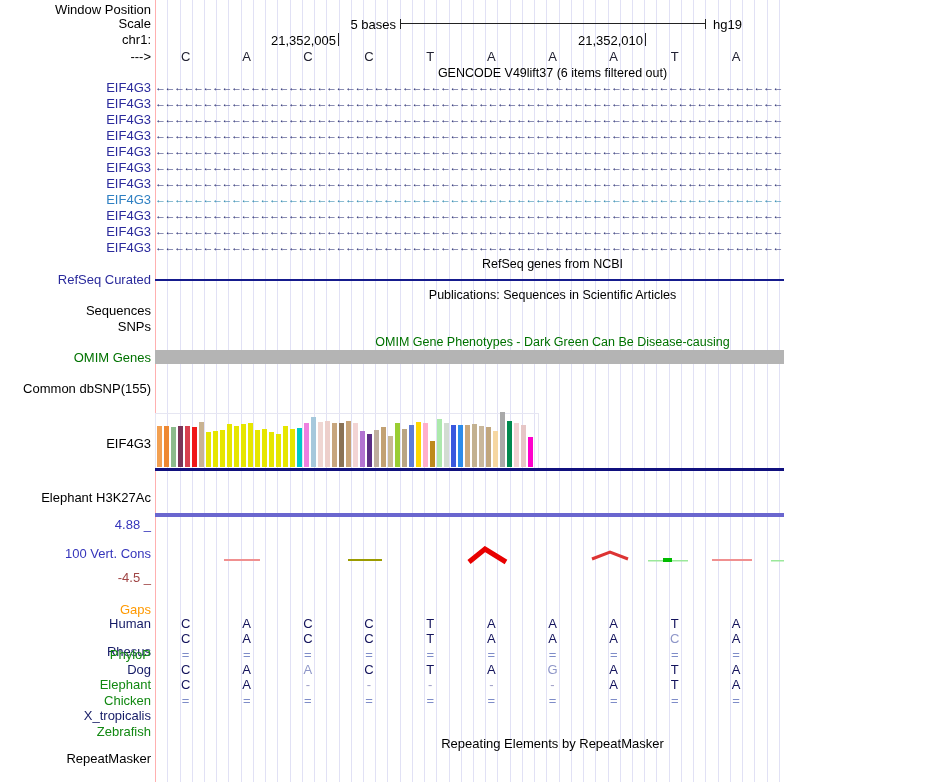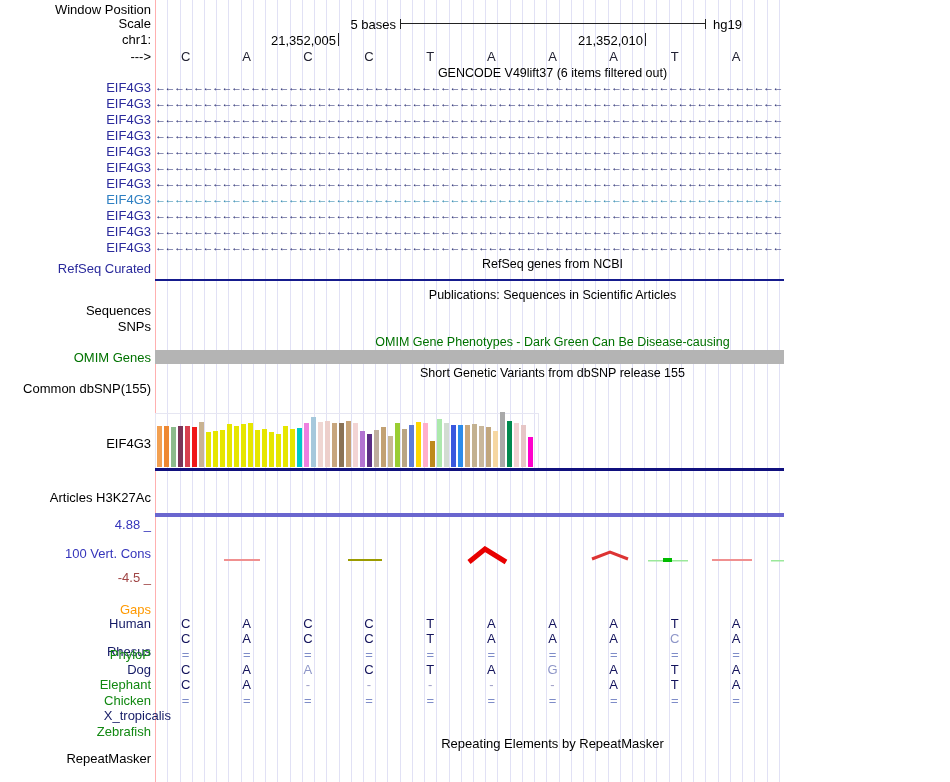--- a/index.html
+++ b/index.html
@@ -151,32 +151,31 @@
       <div class="arrowrow hlrow" style="top: 192px;">←←←←←←←←←←←←←←←←←←←←←←←←←←←←←←←←←←←←←←←←←←←←←←←←←←←←←←←←←←←←←←←←←←←←←←←←←←←←←←←←←←←←←←←←←←←←←←←←←←←←←←←←←←←←←←</div>
       <div class="generow-label blue" style="top: 208px;">EIF4G3</div>
       <div class="arrowrow" style="top: 208px;">←←←←←←←←←←←←←←←←←←←←←←←←←←←←←←←←←←←←←←←←←←←←←←←←←←←←←←←←←←←←←←←←←←←←←←←←←←←←←←←←←←←←←←←←←←←←←←←←←←←←←←←←←←←←←←</div>
       <div class="generow-label blue" style="top: 224px;">EIF4G3</div>
       <div class="arrowrow" style="top: 224px;">←←←←←←←←←←←←←←←←←←←←←←←←←←←←←←←←←←←←←←←←←←←←←←←←←←←←←←←←←←←←←←←←←←←←←←←←←←←←←←←←←←←←←←←←←←←←←←←←←←←←←←←←←←←←←←</div>
       <div class="generow-label blue" style="top: 240px;">EIF4G3</div>
       <div class="arrowrow" style="top: 240px;">←←←←←←←←←←←←←←←←←←←←←←←←←←←←←←←←←←←←←←←←←←←←←←←←←←←←←←←←←←←←←←←←←←←←←←←←←←←←←←←←←←←←←←←←←←←←←←←←←←←←←←←←←←←←←←</div>
     </div>
 
   <div class="title" style="top:258px">RefSeq genes from NCBI</div>
-  <div class="lab blue" style="top:262px">RefSeq Curated</div>
+  <div class="lab blue" style="top:273px">RefSeq Curated</div>
   <div class="hline" style="top:279px;height:1.5px;background:#151B8D"></div>
 
   <div class="title" style="top:289px">Publications: Sequences in Scientific Articles</div>
   <div class="lab" style="top:304px">Sequences</div>
   <div class="lab" style="top:320px">SNPs</div>
 
   <div class="title green" style="top:336px">OMIM Gene Phenotypes - Dark Green Can Be Disease-causing</div>
   <div class="lab green" style="top:351px">OMIM Genes</div>
   <div class="hline" style="top:350px;height:14px;background:#B4B4B4"></div>
 
-  <div class="title" style="top:367px">Short Genetic Variants from dbSNP release 155</div>
   <div class="lab" style="top:382px">Common dbSNP(155)</div>
 
   <div class="lab" style="top:437px">EIF4G3</div>
   <div class="abs" style="top:413px;left:155px;width:382px;height:55px;border:1px solid #E6E6F2"></div>
   <div id="gtex-bars">
       <div class="bar" style="left: 157px; top: 426px; height: 41px; background: rgb(242, 160, 82); position: absolute;"></div>
       <div class="bar" style="left: 164px; top: 426px; height: 41px; background: rgb(238, 136, 50); position: absolute;"></div>
       <div class="bar" style="left: 171px; top: 427px; height: 40px; background: rgb(140, 187, 140); position: absolute;"></div>
       <div class="bar" style="left: 178px; top: 426px; height: 41px; background: rgb(122, 53, 88); position: absolute;"></div>
       <div class="bar" style="left: 185px; top: 426px; height: 41px; background: rgb(216, 64, 80); position: absolute;"></div>
@@ -225,21 +224,21 @@
       <div class="bar" style="left: 486px; top: 427px; height: 40px; background: rgb(193, 166, 126); position: absolute;"></div>
       <div class="bar" style="left: 493px; top: 431px; height: 36px; background: rgb(246, 215, 162); position: absolute;"></div>
       <div class="bar" style="left: 500px; top: 412px; height: 55px; background: rgb(169, 169, 169); position: absolute;"></div>
       <div class="bar" style="left: 507px; top: 421px; height: 46px; background: rgb(0, 137, 78); position: absolute;"></div>
       <div class="bar" style="left: 514px; top: 423px; height: 44px; background: rgb(241, 211, 211); position: absolute;"></div>
       <div class="bar" style="left: 521px; top: 425px; height: 42px; background: rgb(230, 198, 198); position: absolute;"></div>
       <div class="bar" style="left: 528px; top: 437px; height: 30px; background: rgb(255, 0, 204); position: absolute;"></div>
     </div>
   <div class="hline" style="top:468px;height:3px;background:#10107E"></div>
 
-  <div class="lab" style="top:491px">Articles H3K27Ac</div>
+  <div class="lab" style="top:491px">Elephant H3K27Ac</div>
   <div class="hline" style="top:513px;height:4px;background:#6A66CF"></div>
 
   <div class="lab consblue" style="top:518px">4.88 _</div>
   <div class="lab consblue" style="top:547px">100 Vert. Cons</div>
   <svg id="cons-marks" class="abs" style="top:546px;left:155px" width="795" height="22">
       <rect x="69" y="13" width="36" height="2" fill="#F09090"></rect>
       <rect x="193" y="13" width="34" height="2" fill="#9B9B00"></rect>
       <polyline points="314,16 330,3 351,16" stroke="#E80000" stroke-width="5" fill="none"></polyline>
       <polyline points="437,13 455,6 473,13" stroke="#DD3333" stroke-width="3" fill="none"></polyline>
       <g>
@@ -334,20 +333,20 @@
       <div class="mcell" style="top: 693.8px; left: 357px; color: rgb(126, 140, 200); position: absolute;">=</div>
       <div class="mcell" style="top: 693.8px; left: 418.2px; color: rgb(126, 140, 200); position: absolute;">=</div>
       <div class="mcell" style="top: 693.8px; left: 479.3px; color: rgb(126, 140, 200); position: absolute;">=</div>
       <div class="mcell" style="top: 693.8px; left: 540.5px; color: rgb(126, 140, 200); position: absolute;">=</div>
       <div class="mcell" style="top: 693.8px; left: 601.7px; color: rgb(126, 140, 200); position: absolute;">=</div>
       <div class="mcell" style="top: 693.8px; left: 662.8px; color: rgb(126, 140, 200); position: absolute;">=</div>
       <div class="mcell" style="top: 693.8px; left: 724px; color: rgb(126, 140, 200); position: absolute;">=</div>
       <div class="mcell" style="top: 693.8px; left: 785.1px; color: rgb(126, 140, 200); position: absolute;">=</div>
       <div class="mcell" style="top: 693.8px; left: 846.3px; color: rgb(126, 140, 200); position: absolute;">=</div>
       <div class="mcell" style="top: 693.8px; left: 907.4px; color: rgb(126, 140, 200); position: absolute;">=</div>
-      <div class="lab" style="top: 709.1px; color: rgb(21, 27, 102); padding-left: 20px;">X_tropicalis</div>
+      <div class="lab" style="top: 709.1px; color: rgb(21, 27, 102);">X_tropicalis</div>
       <div class="lab" style="top: 724.5px; color: rgb(17, 136, 17);">Zebrafish</div>
     </div>
 
   <div class="title" style="top:737px;font-size:13px">Repeating Elements by RepeatMasker</div>
   <div class="lab" style="top:752px">RepeatMasker</div>
 
 </div>
 
 </body></html>

